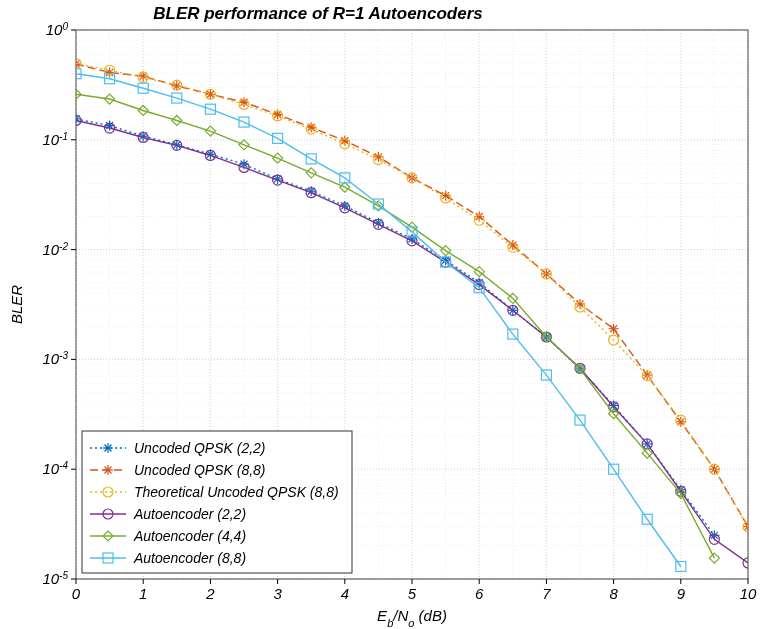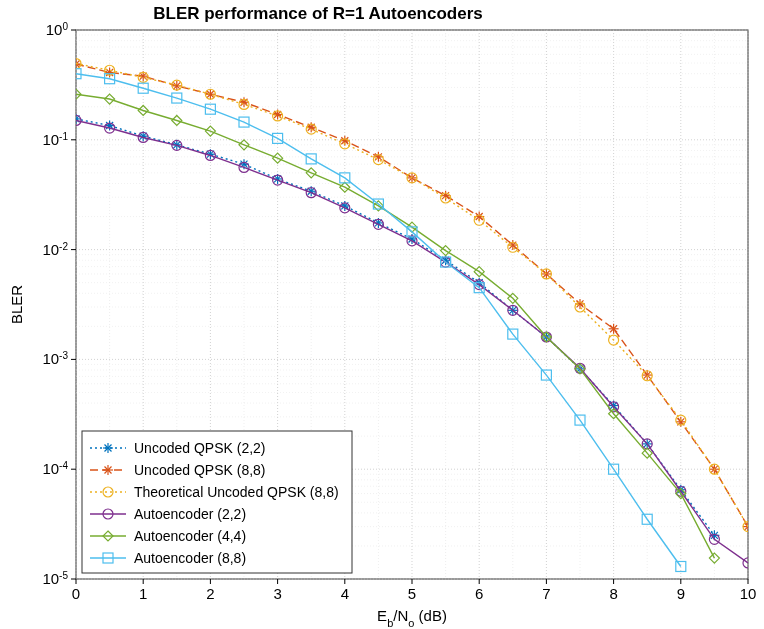--- a/index.html
+++ b/index.html
@@ -4,20 +4,21 @@
 <style>
   body {
     margin: 0;
     font-family: Arial, Helvetica, sans-serif;
     background: #fff;
   }
   .chart-wrap {
     position: relative;
     width: 636px;
     height: 629px;
+    font-style: italic;
   }
   .title {
     position: absolute;
     top: 4px;
     left: 0; right: 0;
     text-align: center;
     font-weight: bold;
     font-size: 17px;
   }
   svg { display: block; }

